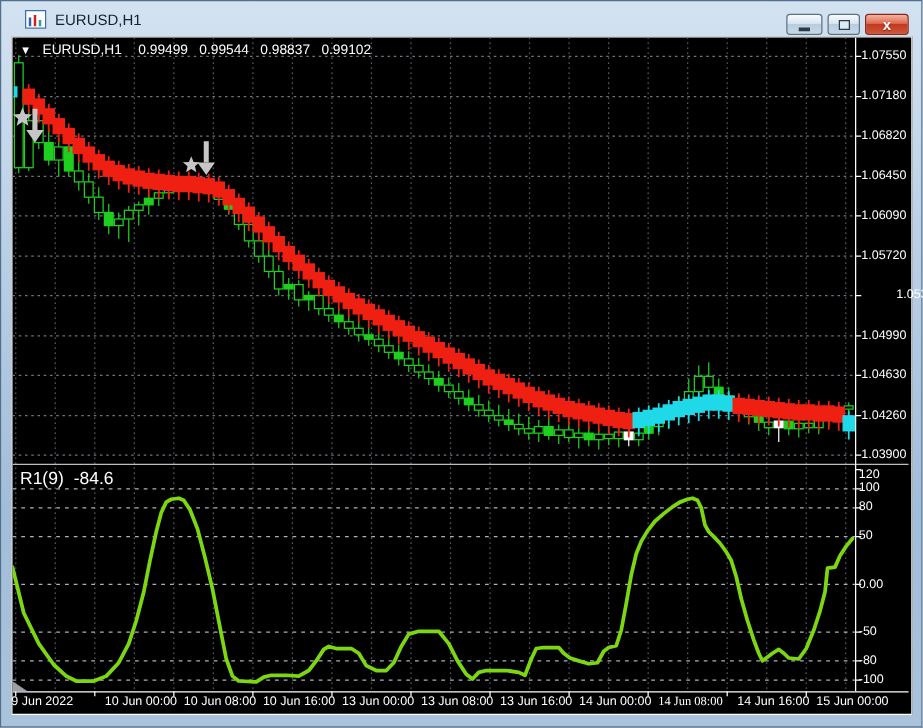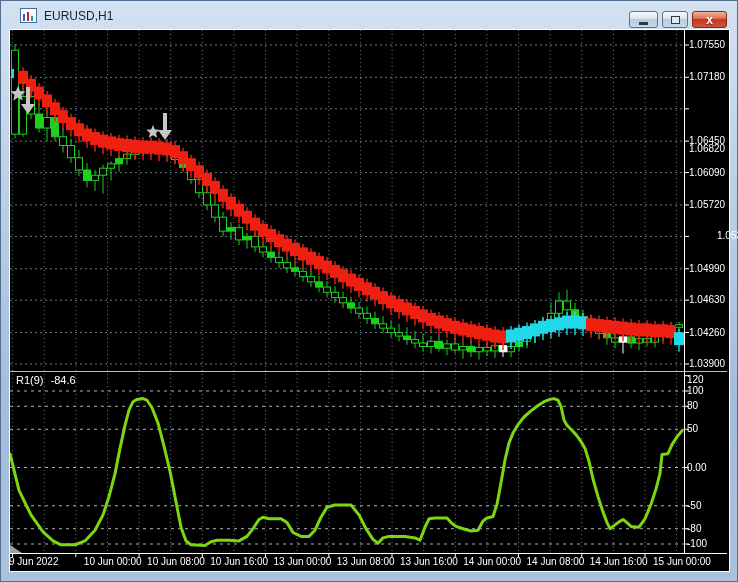--- a/index.html
+++ b/index.html
@@ -24,21 +24,21 @@
     background:linear-gradient(180deg,#f0b4a4 0%,#e06a4d 45%,#c03a22 50%,#d05535 100%);}
   .glyph-min{width:9px;height:3px;background:#2e3b46;margin-top:7px;}
   .glyph-rest{width:9px;height:8px;border:1px solid #2e3b46;box-sizing:border-box;background:#dceaf4;}
   .glyph-close{color:#fff;font-size:12px;font-weight:bold;line-height:14px;text-shadow:0 1px 1px #7e2015;}
   .client{position:absolute;left:8px;top:28px;width:719px;height:541px;background:#000;
     border:1px solid #ffffff;}
   #chart-svg{position:absolute;left:0;top:0;}
   .hdr{position:absolute;left:6px;top:4px;color:#fff;font-size:11px;white-space:nowrap;z-index:5;}
   .hdr span{margin-right:6px;}
   .hdr .sym{margin-right:10px;}
-  .ind-lbl{position:absolute;left:6px;top:344px;color:#fff;font-size:11px;white-space:nowrap;z-index:5;}
+  .ind-lbl{position:absolute;left:6px;top:344px;color:#fff;font-size:14px;white-space:nowrap;z-index:5;}
   .ind-lbl span{margin-right:4px;}
   .alabel{position:absolute;color:#fff;font-size:10px;line-height:14px;white-space:nowrap;}
   #price-axis{position:absolute;left:675px;top:0;width:44px;height:523px;z-index:4;}
   #time-axis{position:absolute;left:0;top:523px;width:719px;height:18px;z-index:4;}
 </style>
 </head>
 <body>
 
 <div class="window">
   <div class="titlebar">
@@ -491,30 +491,38 @@
             <polygon points="17.0,85.0 19.1,90.1 24.6,90.5 20.4,94.1 21.7,99.5 17.0,96.6 12.3,99.5 13.6,94.1 9.4,90.5 14.9,90.1" fill="#c6c6c6"></polygon>
             <rect x="162" y="112" width="4" height="17" fill="#c6c6c6"></rect>
             <polygon points="157,129 171,129 164,139" fill="#c6c6c6"></polygon>
             <polygon points="152.0,124.0 153.9,128.5 158.7,128.8 155.0,132.0 156.1,136.7 152.0,134.2 147.9,136.7 149.0,132.0 145.3,128.8 150.1,128.5" fill="#c6c6c6"></polygon>
           </g>
           <polyline points="9,452.7 18,489.4 30,513.9 42,530.8 52,539.9 60,543.8 74,543.8 84,539.9 94,529.2 102,513.9 108,495.6 114,472.6 119,447.4 124,424.4 128,409.1 132,400.7 136,398.4 142,397.6 146,399.2 151,406.8 157,422.1 163,445.1 169,470.3 175,500.9 180,526.2 185,539.9 190,543.8 204,544.5 210,540.7 216,539.2 228,539.2 238,539.9 246,535.4 252,527.7 258,518.5 262,516.2 268,517.8 280,517.8 286,521.6 292,531.5 300,535.4 308,535.4 314,529.2 320,516.2 326,506.3 334,504.0 350,504.0 358,513.9 365,527.7 372,538.4 377,542.2 382,536.9 388,535.4 404,535.4 414,536.9 419,539.2 424,526.2 428,517.8 434,517.0 446,517.0 450,521.6 455,525.4 462,527.7 470,530.0 477,529.2 482,520.0 486,517.0 492,515.5 496,503.2 500,481.8 504,458.9 508,442.0 512,432.1 517,423.7 523,416.0 530,409.9 537,404.5 543,400.7 549,398.4 553,397.6 557,399.2 560,405.3 563,419.1 566,424.4 570,428.3 575,433.6 580,440.5 584,447.4 588,460.4 592,478.0 597,495.6 602,510.9 606,521.6 609,527.7 612,525.4 617,521.6 622,518.5 626,521.6 630,525.4 638,526.2 644,517.8 650,503.2 655,487.9 659,472.6 661,453.5 667,452.7 671,443.6 676,435.9 681,429.8" fill="none" stroke="#7cd711" stroke-width="3" stroke-linejoin="round" stroke-linecap="round"></polyline>
         </g>
         <polygon points="9,552 9,544 21,552" fill="#9aa0a6"></polygon>
       </svg>
 
+    <div class="hdr">
+      <span style="font-size:9px;">▼</span>
+      <span class="sym">EURUSD,H1</span>
+      <span>0.99499</span>
+      <span>0.99544</span>
+      <span>0.98837</span>
+      <span>0.99102</span>
+    </div>
 
     <div class="ind-lbl">
       <span>R1(9)</span>
       <span>-84.6</span>
     </div>
 
     <div id="price-axis">
         <div class="alabel" style="left: 4px; top: 8px;">1.07550</div>
         <div class="alabel" style="left: 4px; top: 40.337px;">1.07180</div>
-        <div class="alabel" style="left: 4px; top: 71.8px; margin-top: 40px;">1.06820</div>
+        <div class="alabel" style="left: 4px; top: 71.8px;">1.06820</div>
         <div class="alabel" style="left: 4px; top: 104.137px;">1.06450</div>
         <div class="alabel" style="left: 4px; top: 135.6px;">1.06090</div>
         <div class="alabel" style="left: 4px; top: 167.937px;">1.05720</div>
         <div class="alabel" style="left: 4px; top: 199.4px; margin-left: 28px;">1.05360</div>
         <div class="alabel" style="left: 4px; top: 231.737px;">1.04990</div>
         <div class="alabel" style="left: 4px; top: 263.2px;">1.04630</div>
         <div class="alabel" style="left: 4px; top: 295.537px;">1.04260</div>
         <div class="alabel" style="left: 4px; top: 327px;">1.03900</div>
         <div class="alabel" style="left: 2px; top: 343px;">120</div>
         <div class="alabel" style="left: 2px; top: 354px;">100</div>
@@ -527,18 +535,18 @@
       </div>
     <div id="time-axis">
         <div class="alabel" style="left: -1px; top: 2px; text-align: center;">9 Jun 2022</div>
         <div class="alabel" style="left: 73.84px; top: 2px;">10 Jun 00:00</div>
         <div class="alabel" style="left: 137.08px; top: 2px;">10 Jun 08:00</div>
         <div class="alabel" style="left: 200.32px; top: 2px;">10 Jun 16:00</div>
         <div class="alabel" style="left: 263.56px; top: 2px;">13 Jun 00:00</div>
         <div class="alabel" style="left: 326.8px; top: 2px;">13 Jun 08:00</div>
         <div class="alabel" style="left: 390.04px; top: 2px;">13 Jun 16:00</div>
         <div class="alabel" style="left: 453.28px; top: 2px; text-align: center;">14 Jun 00:00</div>
-        <div class="alabel" style="left: 516.52px; top: 2px;">14 Jun 08:00</div>
+        <div class="alabel" style="left: 516.52px; top: 2px; font-family: Liberation Serif, serif;">14 Jun 08:00</div>
         <div class="alabel" style="left: 579.76px; top: 2px;">14 Jun 16:00</div>
         <div class="alabel" style="left: 643px; top: 2px;">15 Jun 00:00</div>
       </div>
   </div>
 </div>
 
 </body></html>

